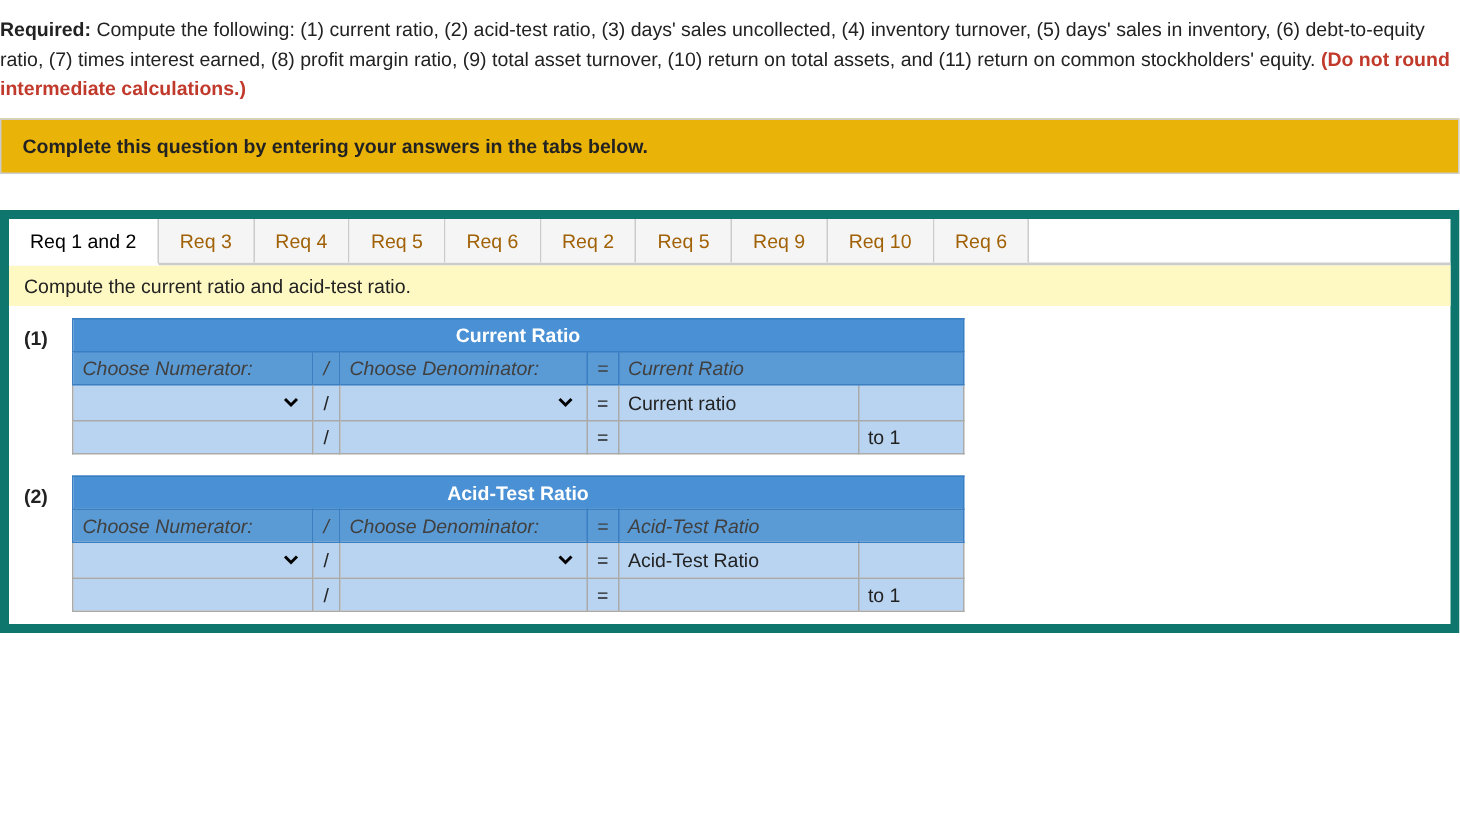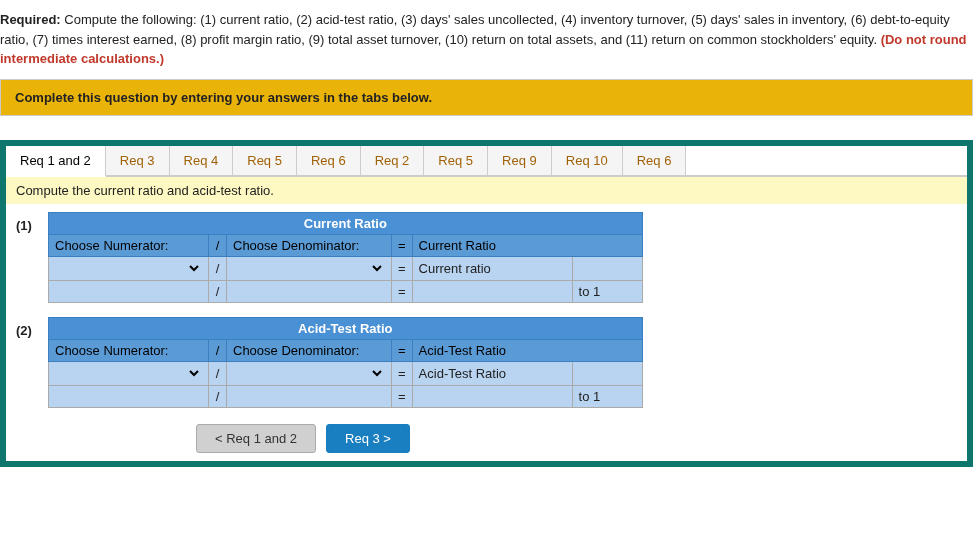--- a/index.html
+++ b/index.html
@@ -94,22 +94,23 @@
     }
     .blue-header td {
       background: #4a90d4;
       color: #fff;
       text-align: center;
       font-weight: bold;
       border-color: #3a7fc1;
     }
     .blue-sub-header td {
       background: #5b9bd5;
-      color: #000000;
+      color: #404040;
       border-color: #3a7fc1;
+      font-style: italic;
     }
     .blue-data td {
       background: #b8d4f0;
     }
     .center { text-align: center; }
     .col-numerator { width: 160px; }
     .col-slash { width: 18px; text-align: center; }
     .col-denominator { width: 165px; }
     .col-eq { width: 20px; text-align: center; }
     .col-result { width: 160px; }
@@ -288,20 +289,16 @@
                 </td>
                 <td class="col-to1">to 1</td>
               </tr>
             </tbody>
                 </table>
           </td>
         </tr>
       </tbody>
         </table>
 
-      <div class="nav-buttons">
-        <button class="nav-btn nav-btn-prev">&lt; Req 1 and 2</button>
-        <button class="nav-btn nav-btn-next">Req 3 &gt;</button>
-      </div>
 
     </div>
   </div>
 </div>
 
 </body></html>

